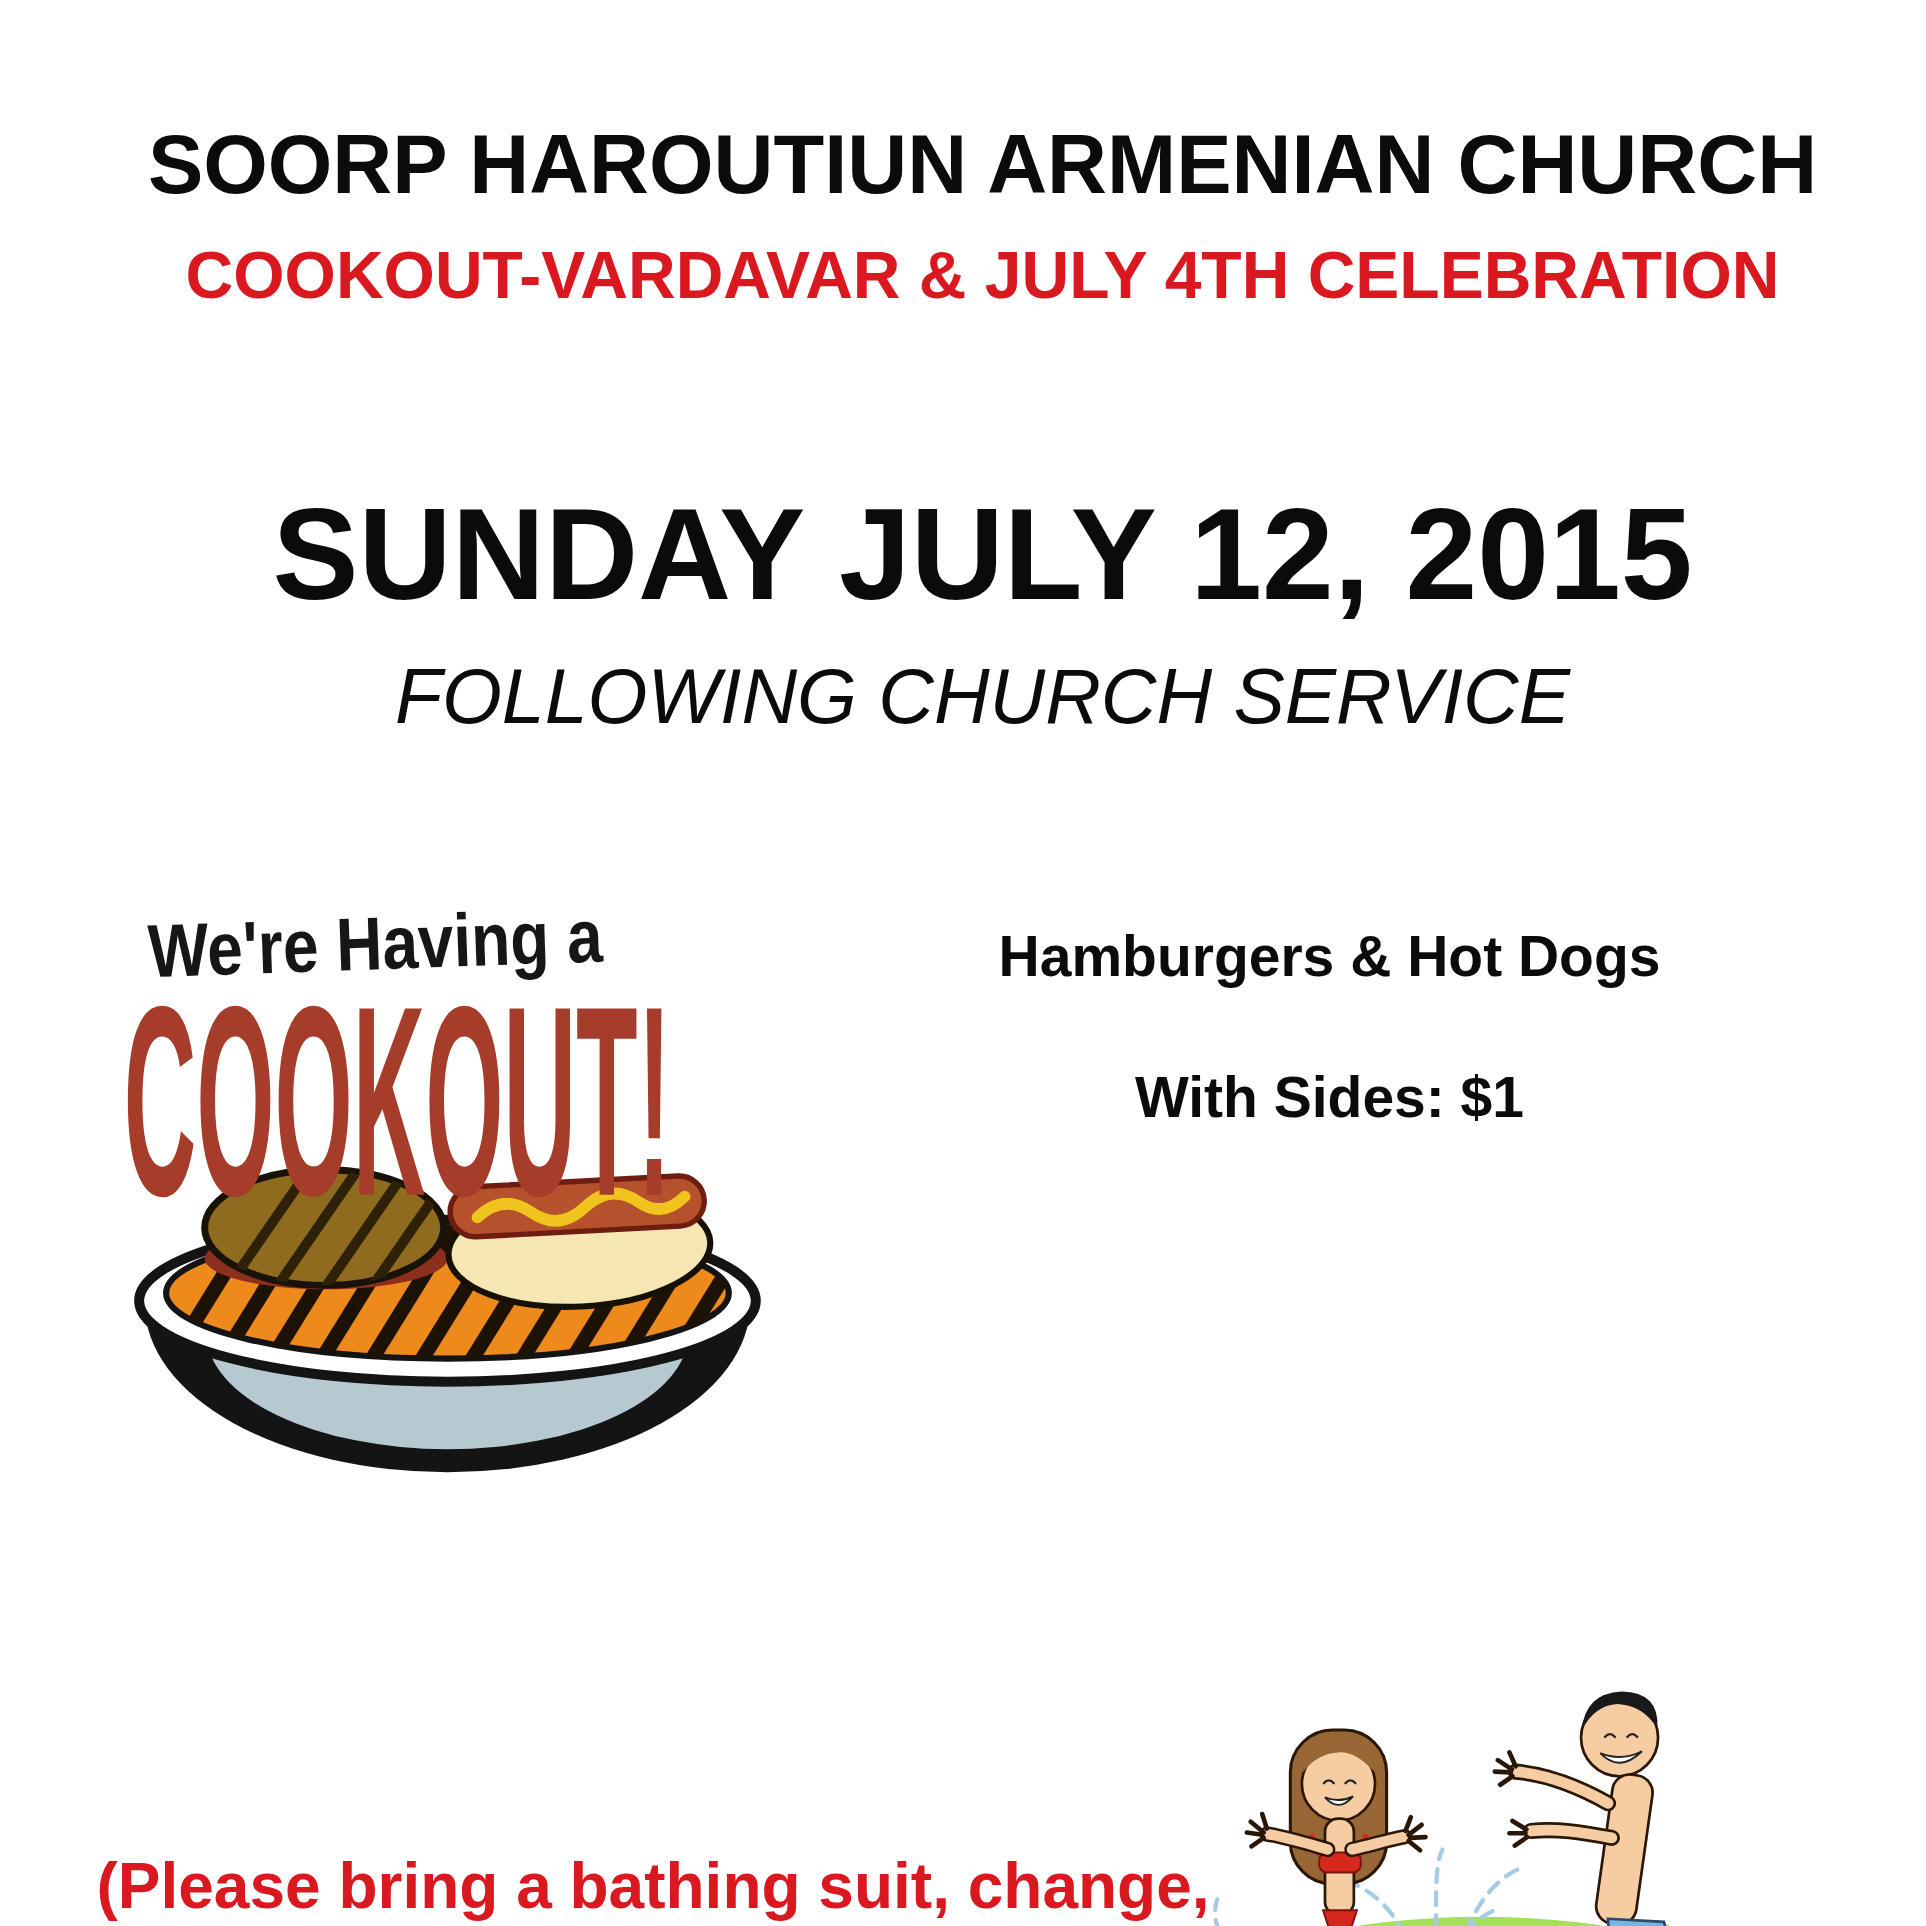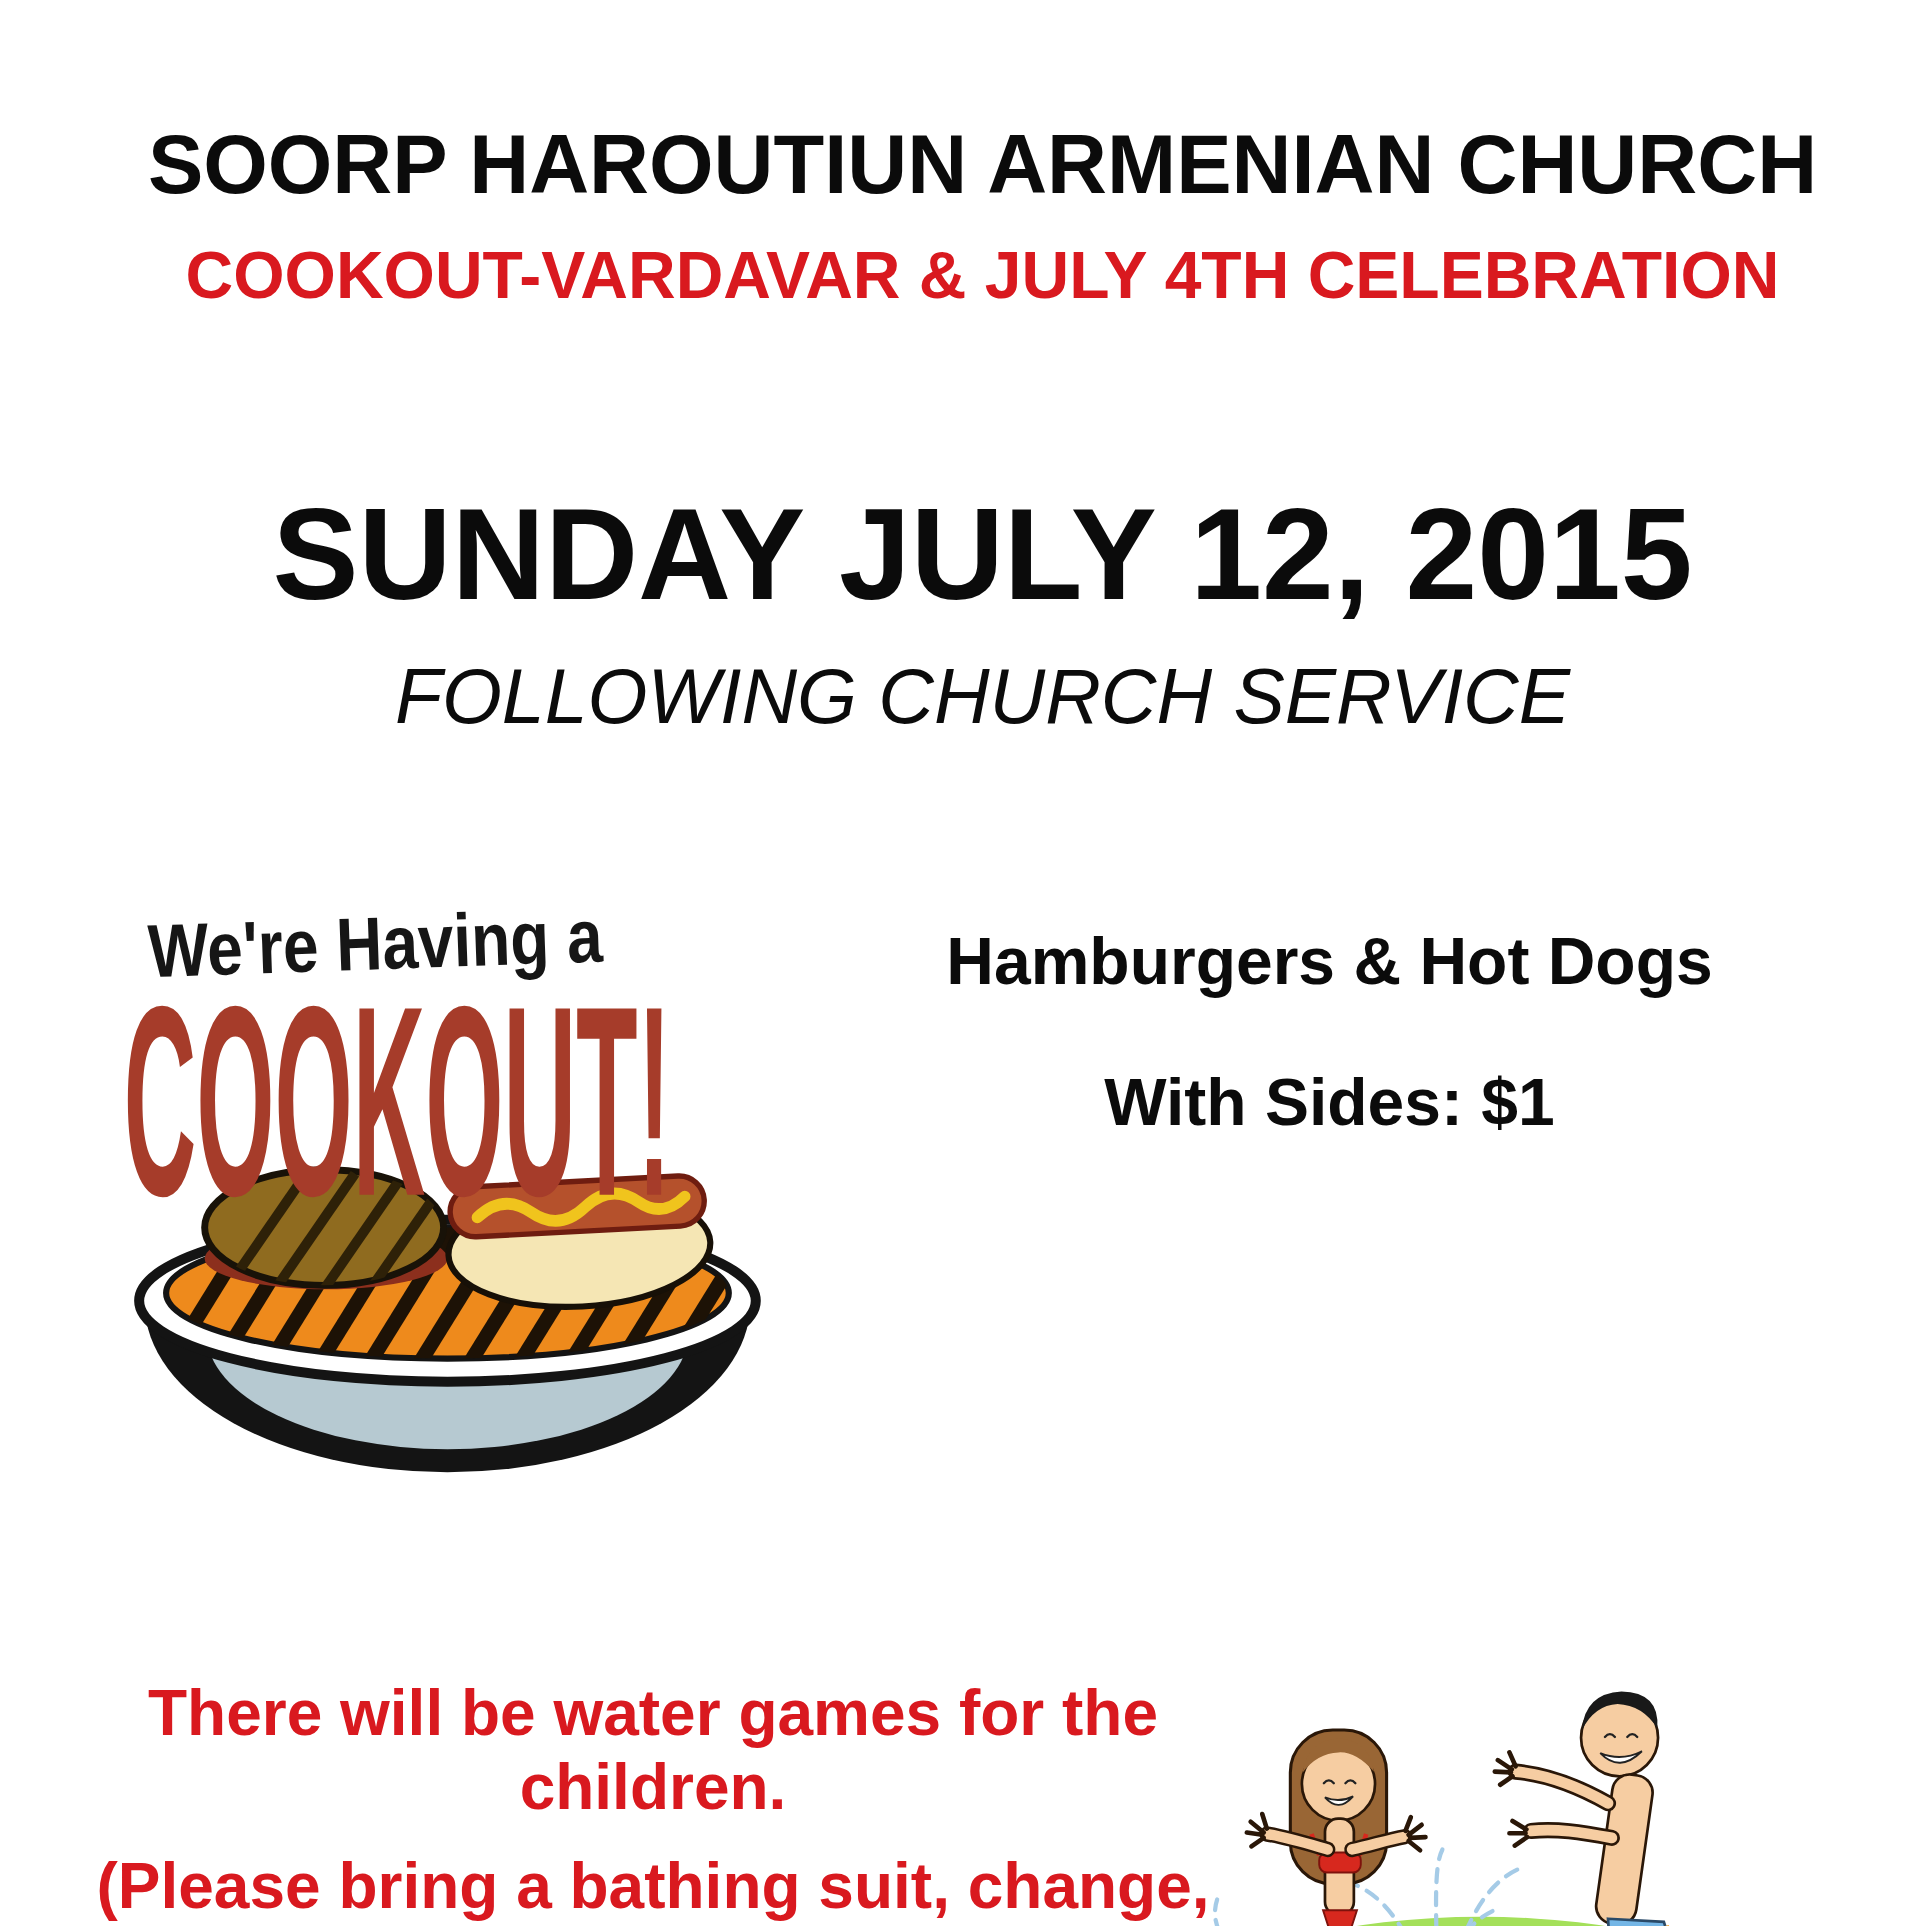--- a/index.html
+++ b/index.html
@@ -9,21 +9,21 @@
     background:#ffffff;
     font-family:"Liberation Sans", sans-serif;
     overflow:hidden;
   }
   .abs{position:absolute;line-height:1;white-space:nowrap;}
   .ctr{left:0;width:1965px;text-align:center;}
   .title{top:123px;font-size:83px;font-weight:bold;color:#0b0b0b;}
   .subtitle{top:242px;font-size:66px;font-weight:bold;color:#d9191f;}
   .bigdate{top:490px;font-size:129px;font-weight:bold;color:#0b0b0b;}
   .service{top:658px;font-size:77px;font-style:italic;color:#0b0b0b;}
-  .menu-line{left:790px;width:1079px;text-align:center;font-size:66px;font-weight:bold;color:#0b0b0b;}
+  .menu-line{left:790px;width:1079px;text-align:center;font-size:57px;font-weight:bold;color:#0b0b0b;}
   .m1{top:928px;} .m2{top:1069px;} .m3{top:1256px;}
   .notice{left:77px;width:1152px;text-align:center;font-weight:bold;color:#d9191f;font-size:64px;}
   .notice .ln{line-height:74px;white-space:nowrap;}
   .n1{top:1676px;} .n2{top:1849px;}
   svg{display:block;}
 </style>
 </head>
 <body>
 
 <div class="page">
@@ -83,24 +83,20 @@
 
     <text x="675" y="250" text-anchor="middle" font-size="195" font-weight="bold" fill="#161616" textLength="1180" lengthAdjust="spacingAndGlyphs" transform="rotate(-2 675 250)">We're Having a</text>
     <g transform="scale(1,1.3)">
       <text x="730" y="642" text-anchor="middle" font-size="540" font-weight="bold" fill="#a63c2a" textLength="1420" lengthAdjust="spacingAndGlyphs">COOKOUT!</text>
     </g>
   </svg>
 
   <div class="abs menu-line m1">Hamburgers &amp; Hot Dogs</div>
   <div class="abs menu-line m2">With Sides: $1</div>
 
-  <div class="abs notice n1">
-    <div class="ln">There will be water games for the</div>
-    <div class="ln">children.</div>
-  </div>
   <div class="abs notice n2">
     <div class="ln">(Please bring a bathing suit, change,</div>
     <div class="ln">and a change of clothes.)</div>
   </div>
 
   <svg class="abs" style="left:1188px;top:1603px;" width="634" height="464" viewBox="0 0 1645 1205" xmlns="http://www.w3.org/2000/svg">
 
     <ellipse cx="760" cy="1000" rx="660" ry="185" fill="#a4e05a"></ellipse>
 
     <path d="M 815 1075 C 1000 1105 1180 1080 1235 1140 C 1280 1195 1060 1205 950 1200 L 870 1195" stroke="#4c8b8e" stroke-width="36" fill="none" stroke-linecap="round"></path>

